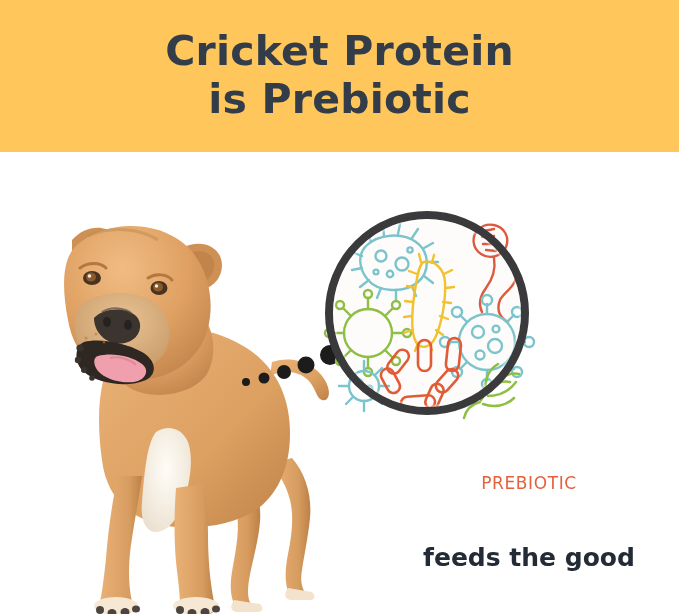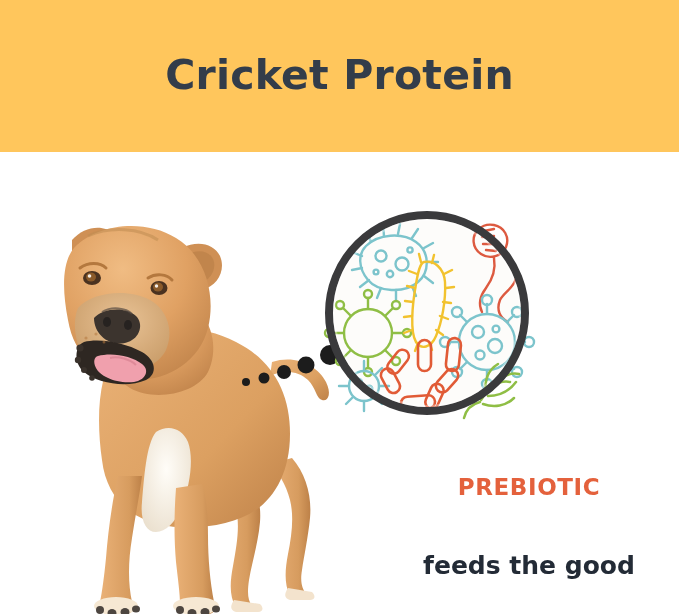--- a/index.html
+++ b/index.html
@@ -67,22 +67,22 @@
   #caption-block {
     position: absolute;
     left: 379px;
     top: 473px;
     width: 300px;
     text-align: center;
   }
   #caption-prebiotic {
     color: #e4613c;
     font-family: "DejaVu Sans", sans-serif;
-    font-size: 23px;
-    font-weight: 700;
+    font-size: 17px;
+    font-weight: 400;
     letter-spacing: 0.6px;
     line-height: 1.25;
     margin-bottom: 4px;
   }
   .caption-line {
     color: #232b36;
     font-family: "DejaVu Sans", sans-serif;
     font-size: 25px;
     font-weight: 700;
     line-height: 1.28;
@@ -90,20 +90,21 @@
     margin-top: 48px;
   }
 </style>
 </head>
 <body>
 
 <div id="page">
 
   <div id="header-banner">
     <div class="headline-line">Cricket Protein</div>
+    <div class="headline-line">is Prebiotic</div>
   </div>
 
   <div id="dog-photo">
     <svg id="dog-svg" viewBox="0 0 300 418" xmlns="http://www.w3.org/2000/svg">
       <defs>
         <radialGradient id="coatG" cx="40%" cy="28%" r="80%">
           <stop offset="0%" stop-color="#f0bc83"></stop>
           <stop offset="55%" stop-color="#e0a163"></stop>
           <stop offset="100%" stop-color="#c1844b"></stop>
         </radialGradient>

